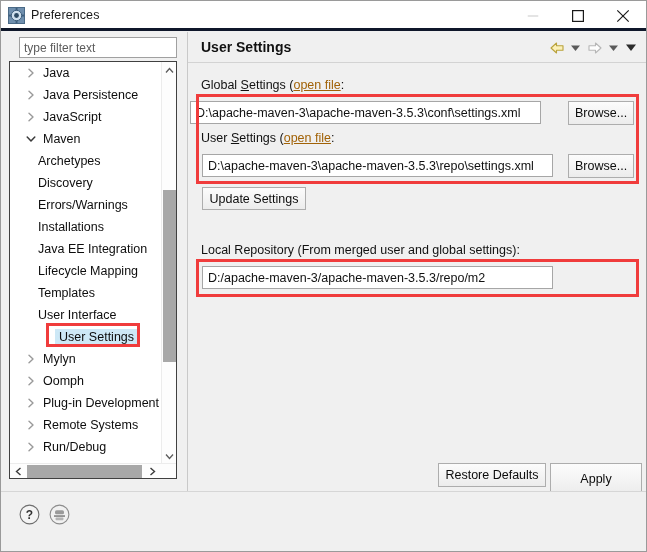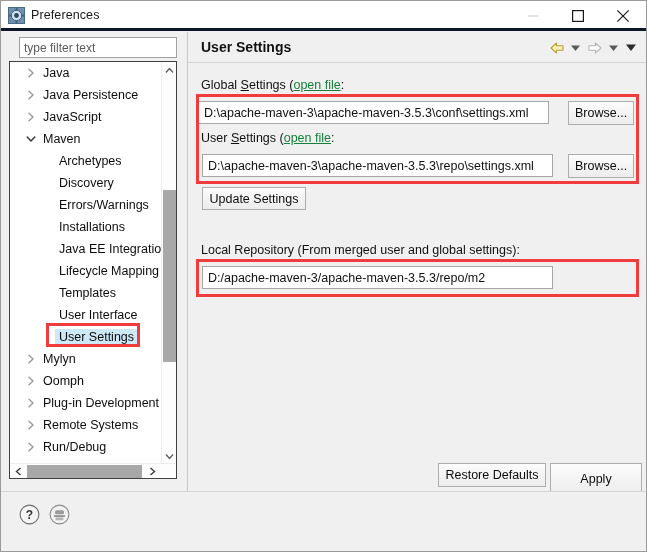--- a/index.html
+++ b/index.html
@@ -83,21 +83,21 @@
     cursor: default;
   }
   .trow .chev {
     position: absolute;
     width: 14px; height: 22px;
     display: flex; align-items: center; justify-content: center;
   }
   .trow .lbl { display: block; }
   .trow.lvl0 .chev { left: 14px; }
   .trow.lvl0 .lbl { margin-left: 33px; }
-  .trow.lvl1 .lbl { margin-left: 49px; }
+  .trow.lvl1 .lbl { margin-left: 28px; }
   .trow.sel .lbl {
     background: #cde8f6;
     padding: 1px 4px 2px 4px;
     margin-left: 45px;
   }
 
   
   #v-scroll {
     position: absolute; right: 0px; top: 0px;
     width: 15px; height: 402px;
@@ -158,21 +158,21 @@
     display: flex; align-items: center; justify-content: center;
     cursor: default;
   }
   .navchev { width: 15px; height: 19px; display: flex; align-items: center; justify-content: center; }
 
   .fieldlabel {
     position: absolute;
     font-size: 12.5px; color: #111;
   }
   .fieldlabel u { text-decoration: underline; }
-  .openlink { color: #15803d; text-decoration: underline; cursor: pointer; }
+  .openlink { color: #a16207; text-decoration: underline; cursor: pointer; }
 
   .txtinput {
     position: absolute;
     height: 23px;
     border: 1px solid #a6a6a6;
     background: #ffffff;
     font-family: "Liberation Sans", sans-serif;
     font-size: 12.5px;
     color: #111;
     padding: 0 5px;
@@ -416,21 +416,21 @@
           <svg width="10" height="7" viewBox="0 0 10 7">
               <polygon points="0,0.5 10,0.5 5,7" fill="#2b2b2b"></polygon>
             </svg>
         </div>
       </div>
     </div>
 
     <div class="fieldlabel" style="left:13px; top:46px;">
       <span>Global </span><u>S</u><span>ettings</span><span> (</span><span class="openlink">open file</span><span>:</span>
     </div>
-    <input class="txtinput" style="left: 10px; top: 69px; width: 351px;" type="text" value="D:\apache-maven-3\apache-maven-3.5.3\conf\settings.xml">
+    <input class="txtinput" style="left: 2px; top: 69px; width: 351px;" type="text" value="D:\apache-maven-3\apache-maven-3.5.3\conf\settings.xml">
     <button class="btn" style="left:380px; top:69px; width:66px; height:24px;">Browse...</button>
 
     <div class="fieldlabel" style="left:13px; top:99px;">
       <span>User </span><u>S</u><span>ettings</span><span> (</span><span class="openlink">open file</span><span>:</span>
     </div>
     <input class="txtinput" style="left: 14px; top: 122px; width: 351px;" type="text" value="D:\apache-maven-3\apache-maven-3.5.3\repo\settings.xml">
     <button class="btn" style="left:380px; top:122px; width:66px; height:24px;">Browse...</button>
 
     <button class="btn" style="left:14px; top:155px; width:104px; height:23px;">Update Settings</button>
 

